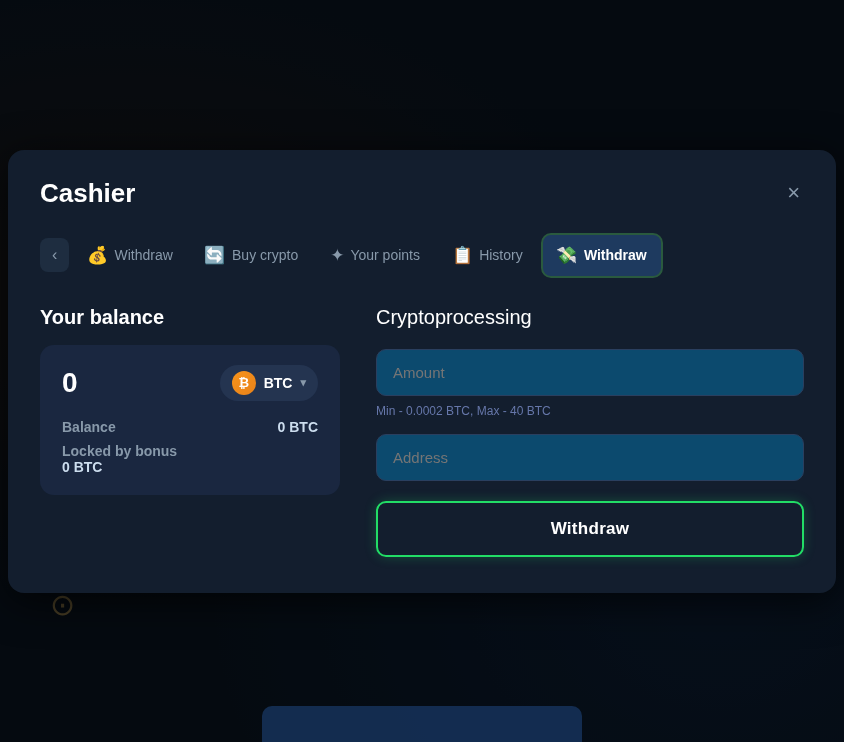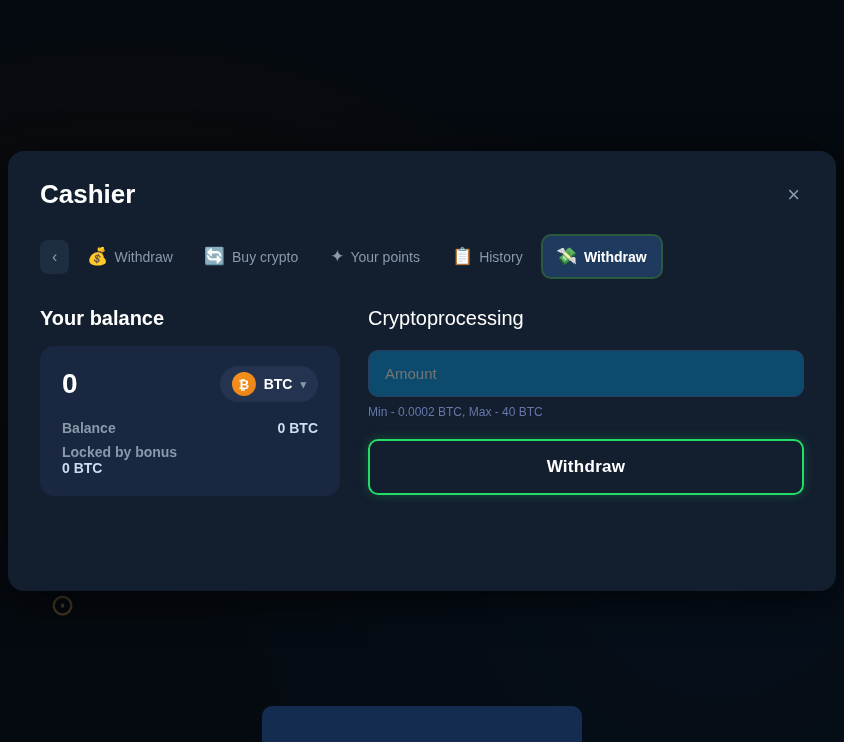--- a/index.html
+++ b/index.html
@@ -113,21 +113,21 @@
     }
 
     .withdraw-tab {
       background: linear-gradient(135deg, #1a4a2e, #1e3a5f);
       border: 2px solid #2a5a3e;
       color: #fff !important;
     }
 
     .content {
       display: flex;
-      gap: 28px;
+      gap: 36px;
     }
 
     .left-panel {
       flex: 0 0 300px;
     }
 
     .balance-title {
       font-size: 20px;
       font-weight: 700;
       color: #ffffff;
@@ -374,20 +374,23 @@
     </div>
 
     <div class="right-panel">
       <h3 class="crypto-title">Cryptoprocessing</h3>
 
       <div class="input-group">
         <input class="form-input" type="text" placeholder="Amount" style="">
       </div>
       <p class="input-hint">Min - 0.0002 BTC, Max - 40 BTC</p>
 
+      <div class="input-group">
+        <input class="form-input" type="text" placeholder="Address" style="">
+      </div>
 
       <div style="margin-top: 20px;">
         <button class="withdraw-btn">Withdraw</button>
       </div>
     </div>
 
   </div>
 </div>
 
 </body></html>

